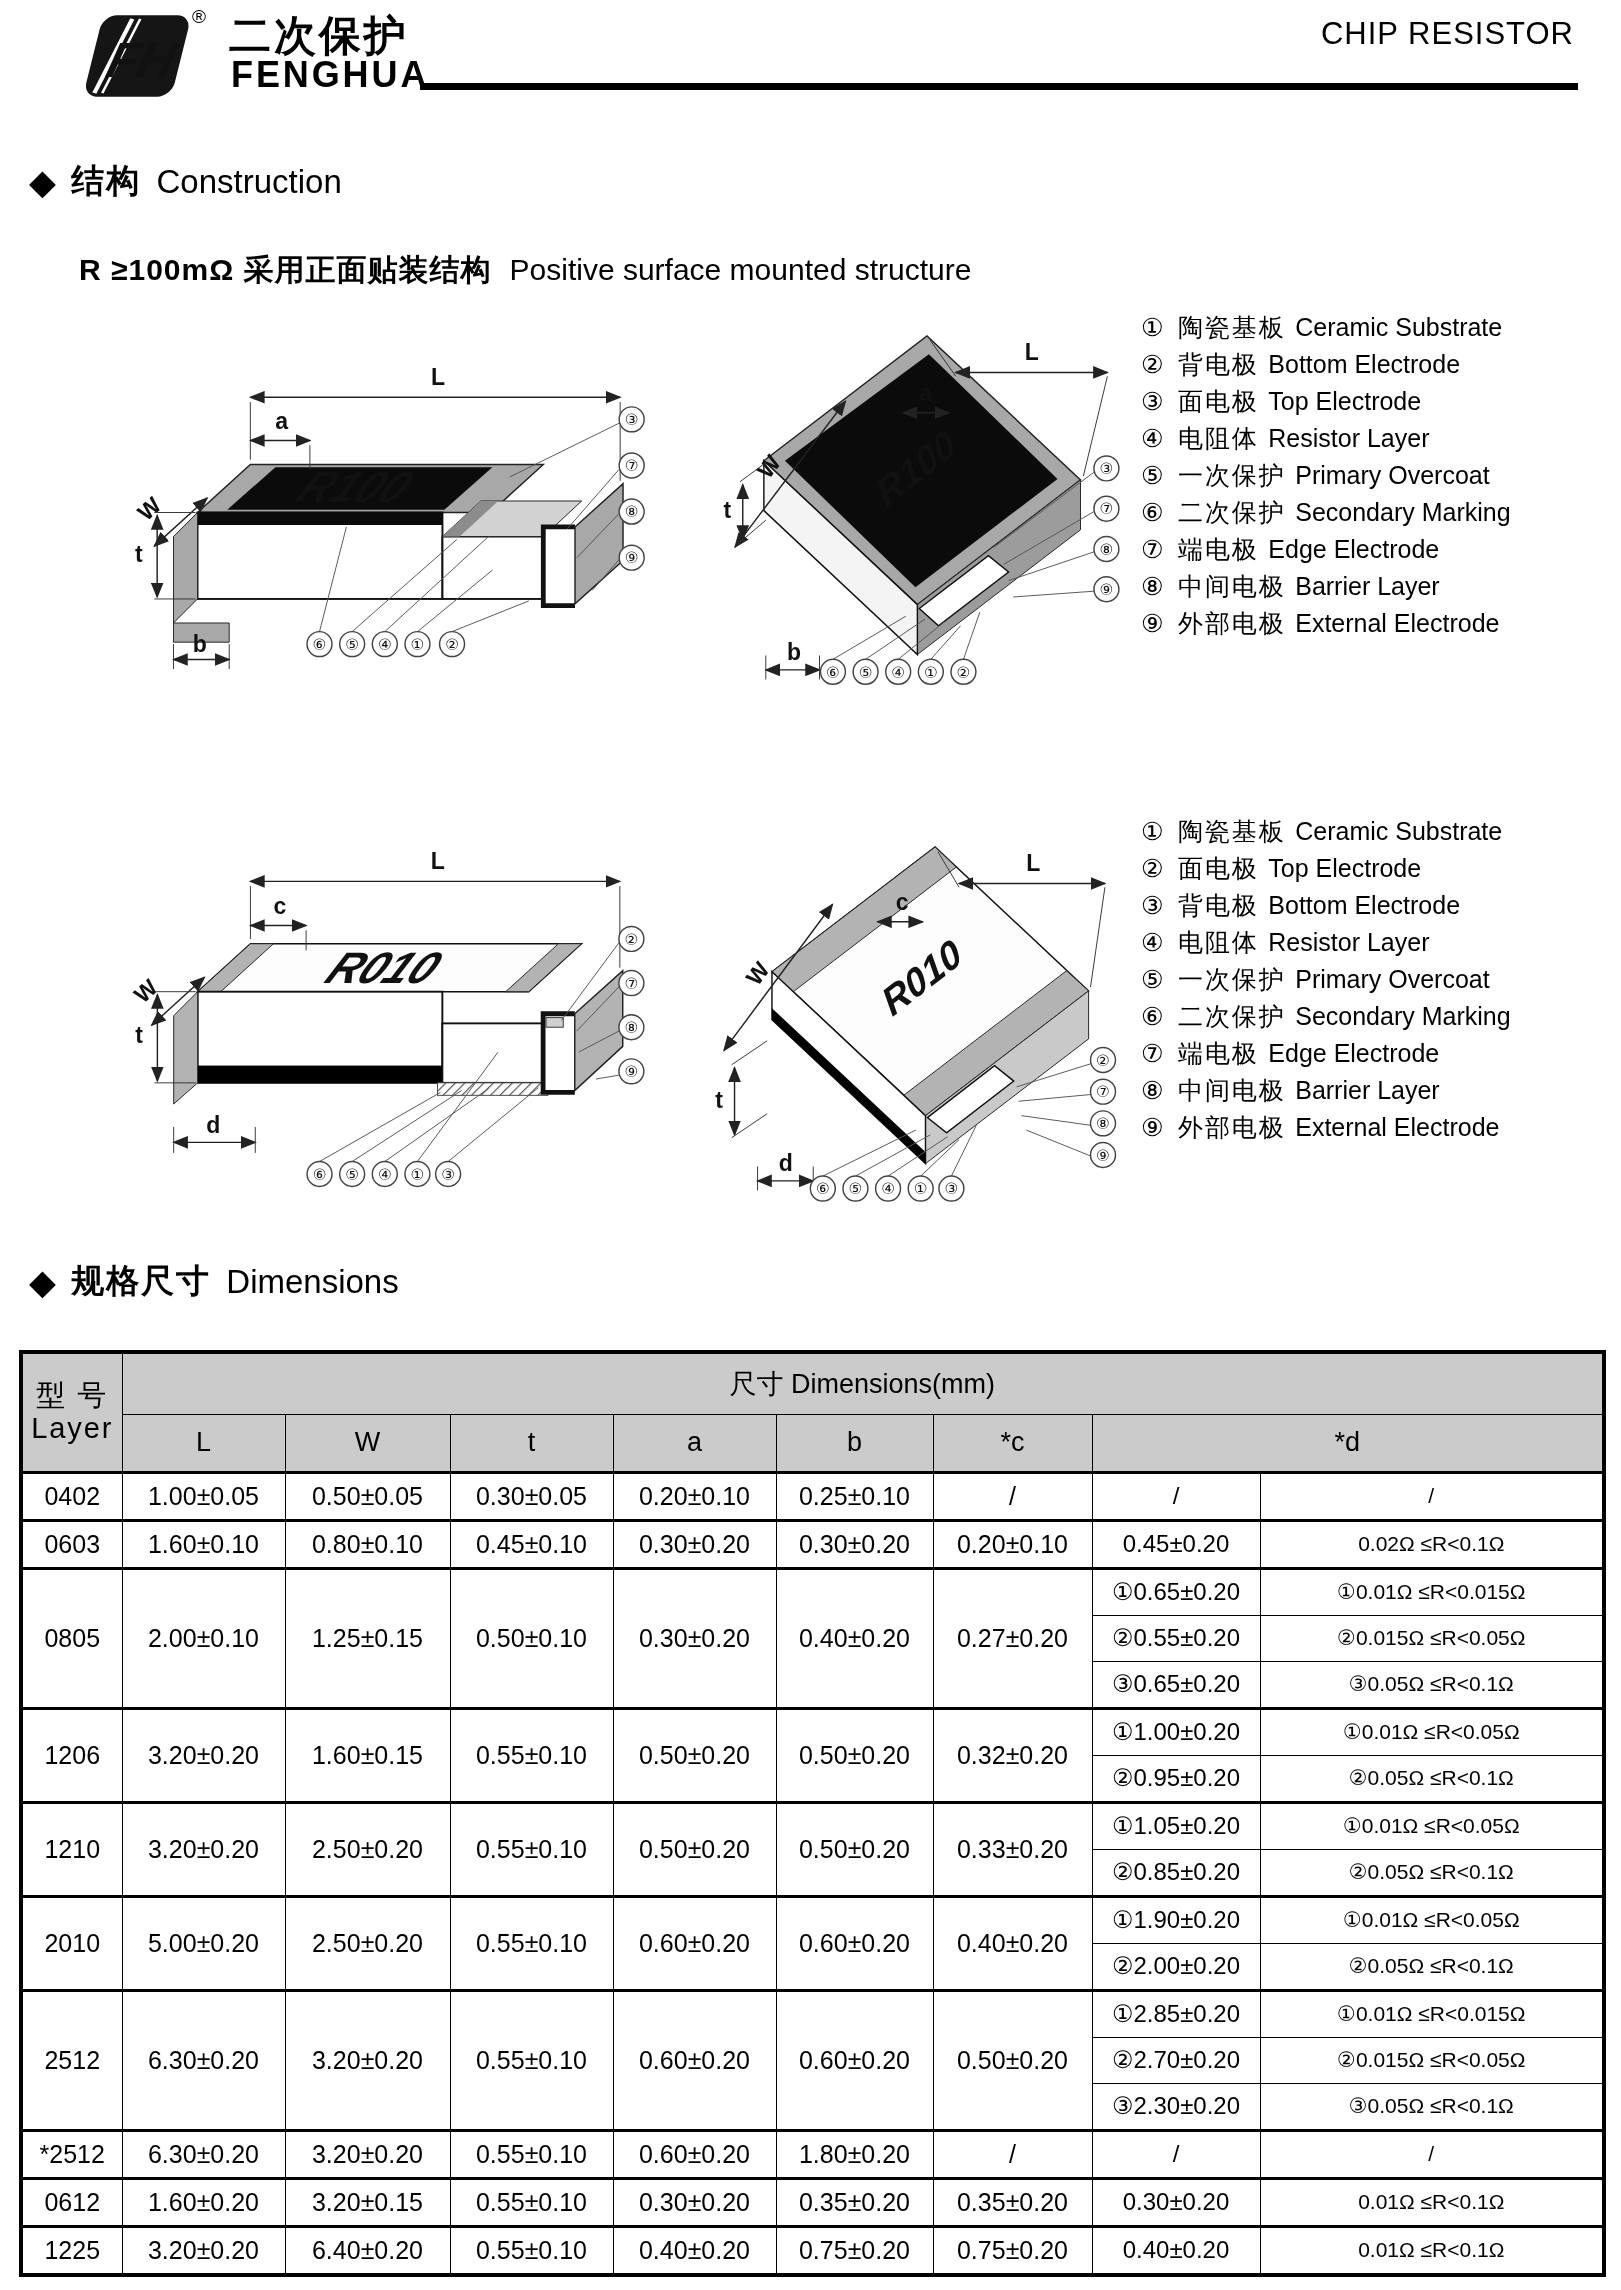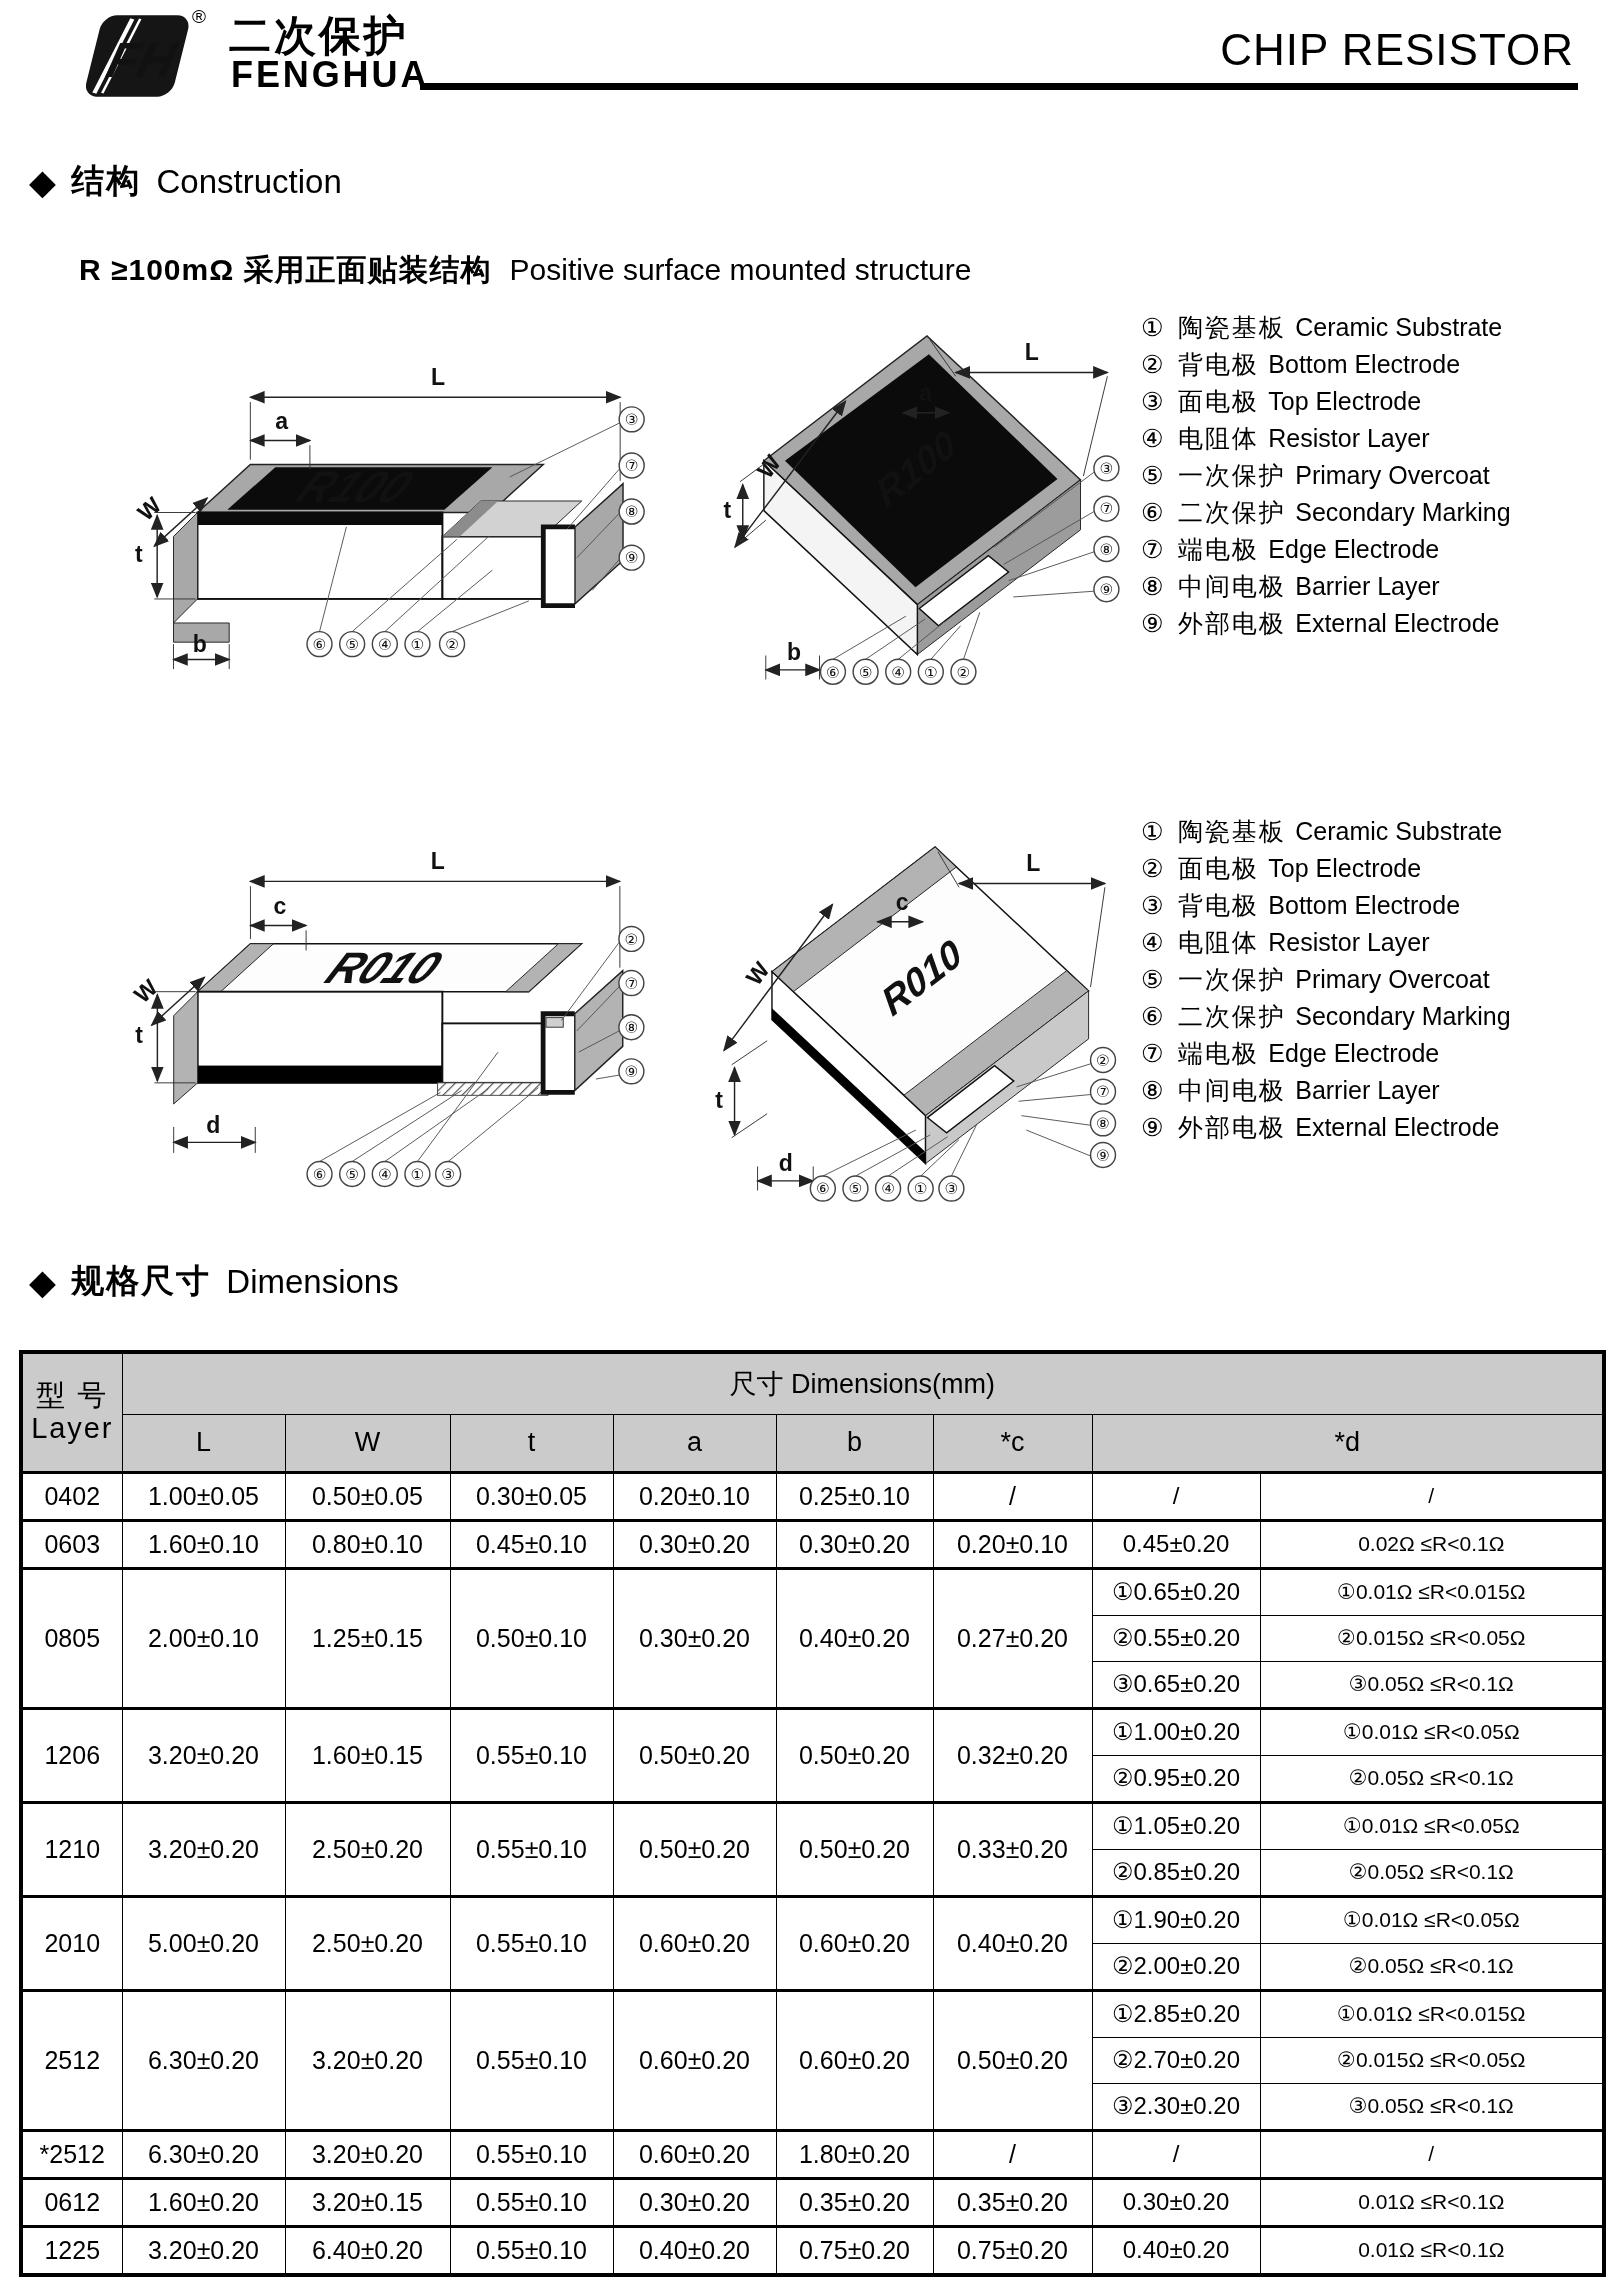--- a/index.html
+++ b/index.html
@@ -3,21 +3,21 @@
 <meta charset="utf-8">
 <style>
   html,body{margin:0;padding:0;background:#888;}
   .page{position:relative;width:1622px;height:2290px;background:#fff;
         font-family:"Liberation Sans","DejaVu Sans",sans-serif;color:#000;overflow:hidden;}
   
   .logo-mark{position:absolute;left:81px;top:9.6px;}
   .reg{position:absolute;left:192px;top:5.8px;font-size:19px;}
   .logo-cn{position:absolute;left:229px;top:7.7px;font-size:42px;font-weight:bold;letter-spacing:2.9px;}
   .logo-en{position:absolute;left:231px;top:54px;font-size:36px;font-weight:bold;letter-spacing:2.9px;}
-  .doc-title{position:absolute;right:48px;top:25px;font-size:44px;letter-spacing:1px;margin-left:48px;}
+  .doc-title{position:absolute;right:48px;top:16px;font-size:31px;letter-spacing:1px;margin-left:48px;}
   .header-rule{position:absolute;left:420px;top:83px;width:1158px;height:6.7px;background:#000;}
   
   .sec-h{position:absolute;left:29px;display:flex;align-items:center;gap:15.4px;font-size:33px;}
   .sec-h .diamond{font-size:35px;line-height:1;}
   .sec-h .cn{font-weight:700;letter-spacing:1.9px;}
   .sec-h .en{font-weight:500;}
   #sec-construction{top:159px;}
   #sec-dimensions{top:1259px;}
   .sub-h{position:absolute;left:79px;font-size:30px;white-space:nowrap;}
   .sub-h .cn{font-weight:700;letter-spacing:1px;}

